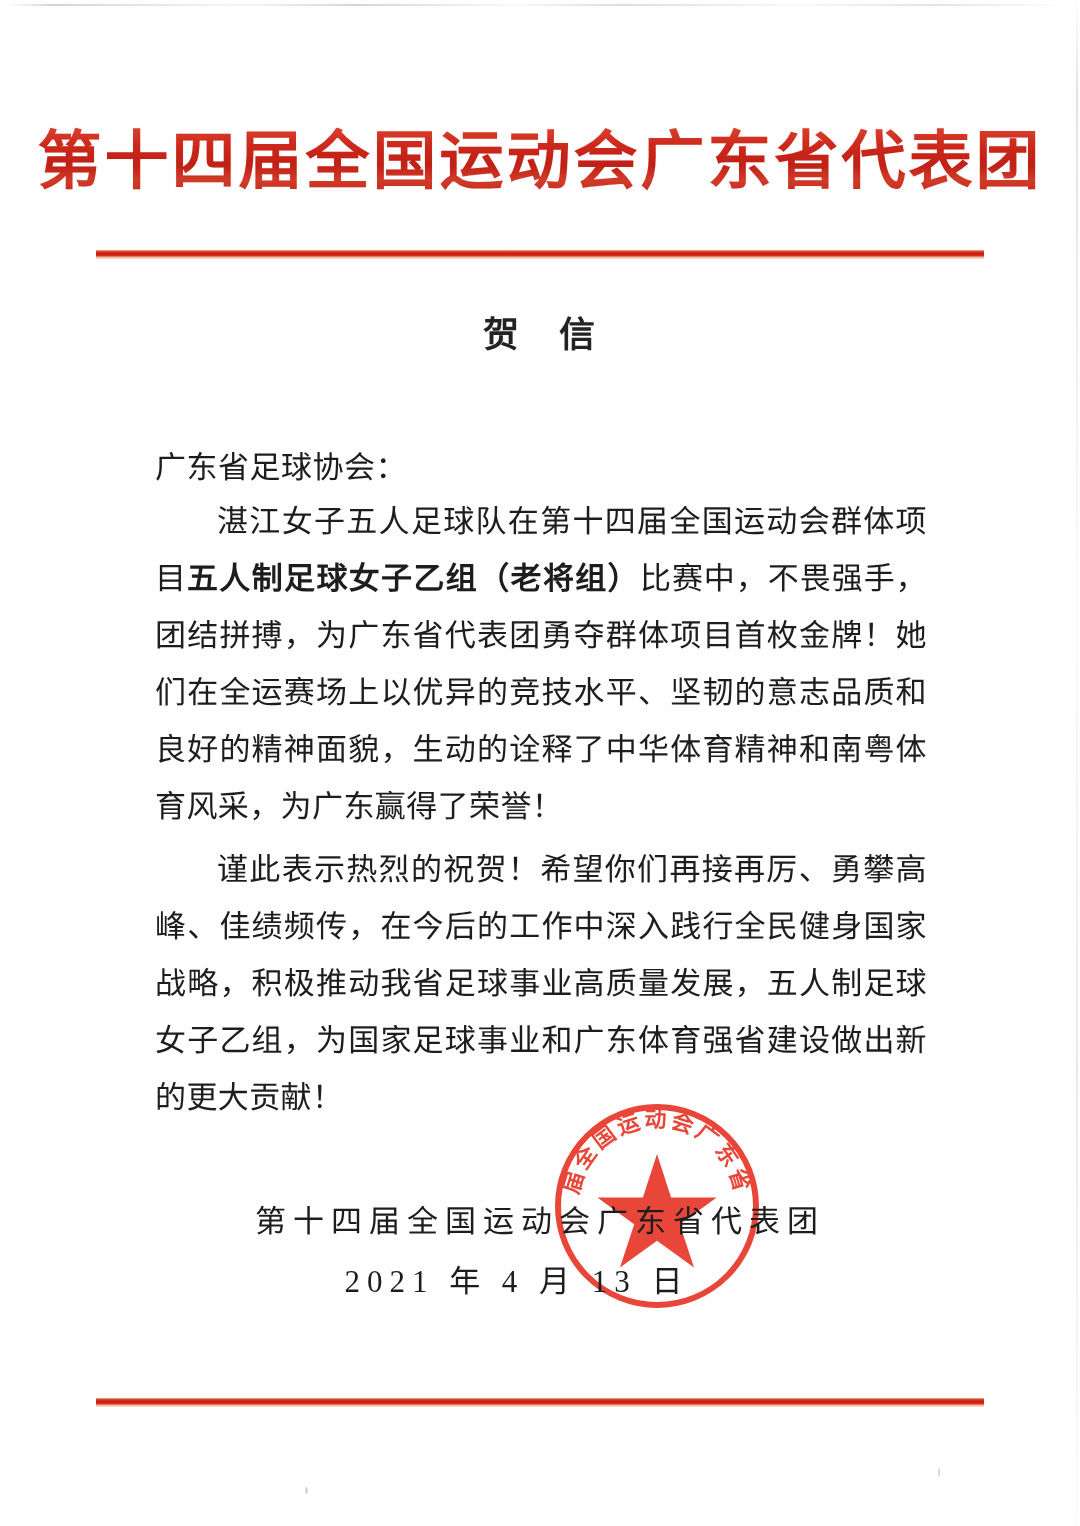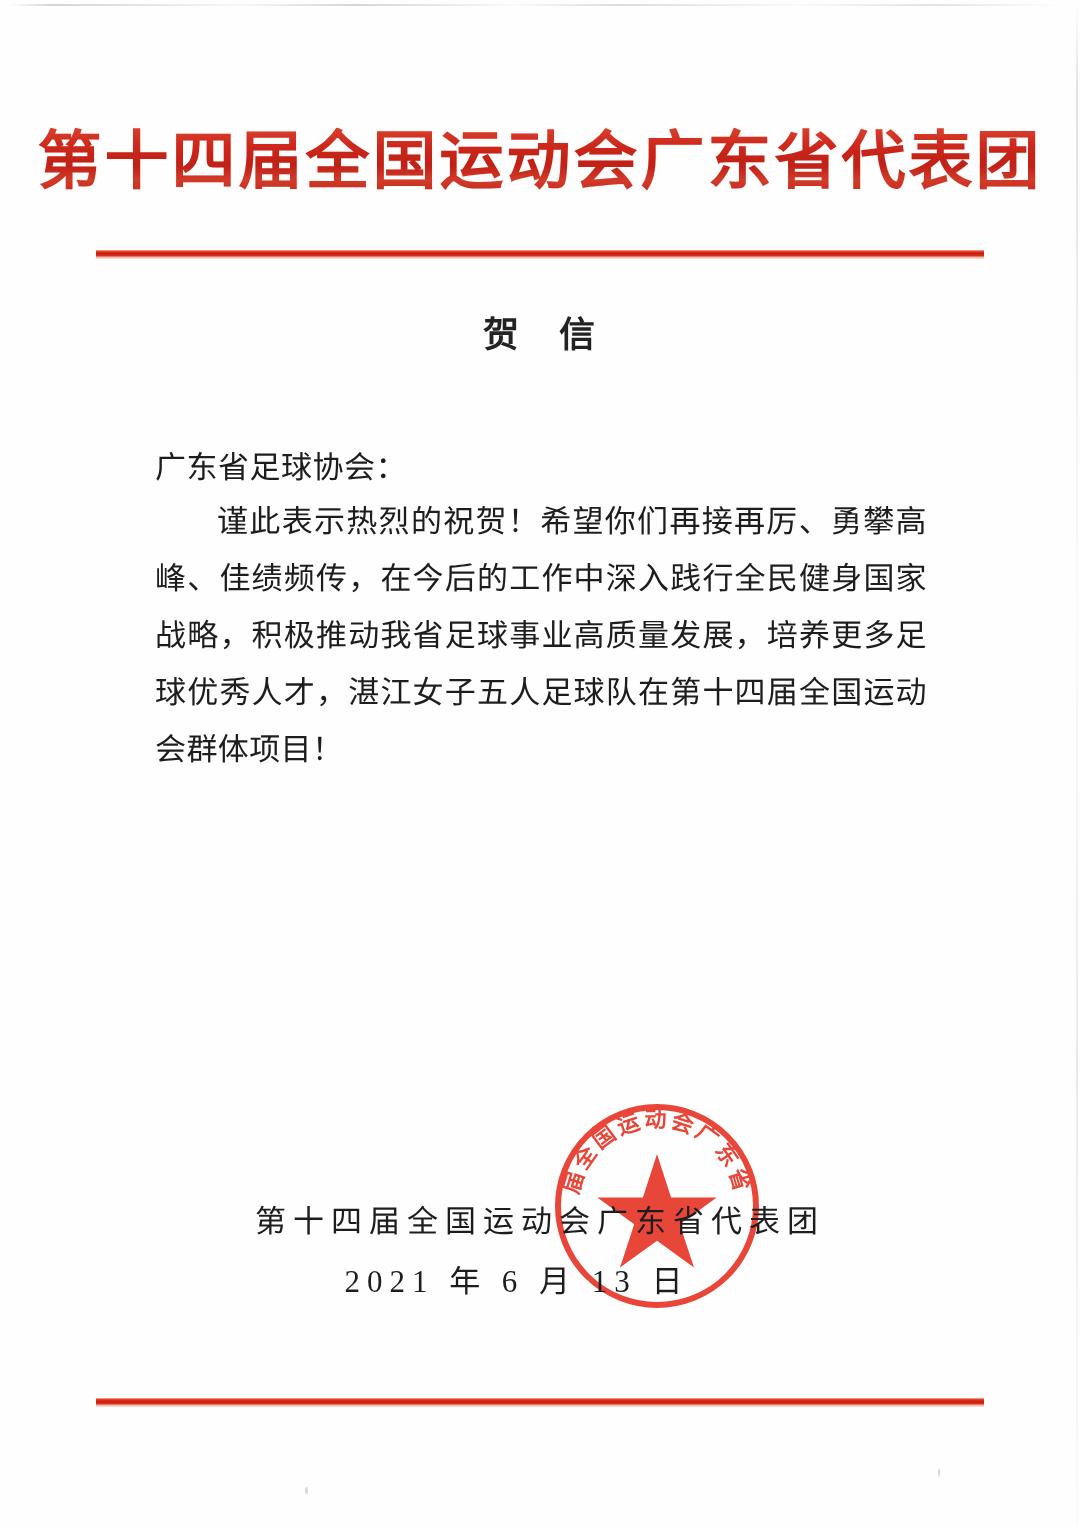--- a/index.html
+++ b/index.html
@@ -208,21 +208,22 @@
 
   <div class="rule rule-top"></div>
 
   <h1 class="doc-title">
     <span>贺</span><span class="gap"></span><span>信</span>
   </h1>
 
   <main class="body-block">
     <div class="salutation">广东省足球协会：</div>
     <div id="paragraphs">
-        <div class="para"><span>谨此表示热烈的祝贺！希望你们再接再厉、勇攀高峰、佳绩频传，在今后的工作中深入践行全民健身国家战略，积极推动我省足球事业高质量发展，培养更多足球优秀人才，湛江女子五人足球队在第十四届全国运动会群体项目！</span></div>
+        <div class="para"><span>湛江女子五人足球队在第十四届全国运动会群体项目</span><b>五人制足球女子乙组（老将组）</b><span>比赛中，不畏强手，团结拼搏，为广东省代表团勇夺群体项目首枚金牌！她们在全运赛场上以优异的竞技水平、坚韧的意志品质和良好的精神面貌，生动的诠释了中华体育精神和南粤体育风采，为广东赢得了荣誉！</span></div>
+        <div class="para"><span>谨此表示热烈的祝贺！希望你们再接再厉、勇攀高峰、佳绩频传，在今后的工作中深入践行全民健身国家战略，积极推动我省足球事业高质量发展，五人制足球女子乙组，为国家足球事业和广东体育强省建设做出新的更大贡献！</span></div>
       </div>
   </main>
 
   <div class="seal">
     <svg viewBox="0 0 218 218" xmlns="http://www.w3.org/2000/svg">
       <defs>
         <path id="sealArc" d="M 109 196 A 87 87 0 1 1 109.01 196" fill="none"></path>
         <path id="sealArcTop" d="M 30 109 A 79 79 0 0 1 188 109" fill="none"></path>
       </defs>
 
@@ -231,18 +232,18 @@
       <text font-family="'Liberation Serif','DejaVu Serif',serif" font-size="22" font-weight="700" fill="#e8372a" letter-spacing="3.2">
         <textPath href="#sealArcTop" startOffset="50%" text-anchor="middle">第十四届全国运动会广东省代表团</textPath>
       </text>
 
       <polygon points="109,57 123.1,100.4 168.7,100.4 131.8,127.2 146,170.6 109,143.8 72,170.6 86.2,127.2 49.3,100.4 94.9,100.4" fill="#e8372a"></polygon>
     </svg>
   </div>
 
   <footer class="signature-block">
     <div class="signature-org">第十四届全国运动会广东省代表团</div>
-    <div class="signature-date">2021 年 6 月 13 日</div>
+    <div class="signature-date">2021 年 4 月 13 日</div>
   </footer>
 
   <div class="rule rule-bottom"></div>
 
 </div>
 
 </body></html>

